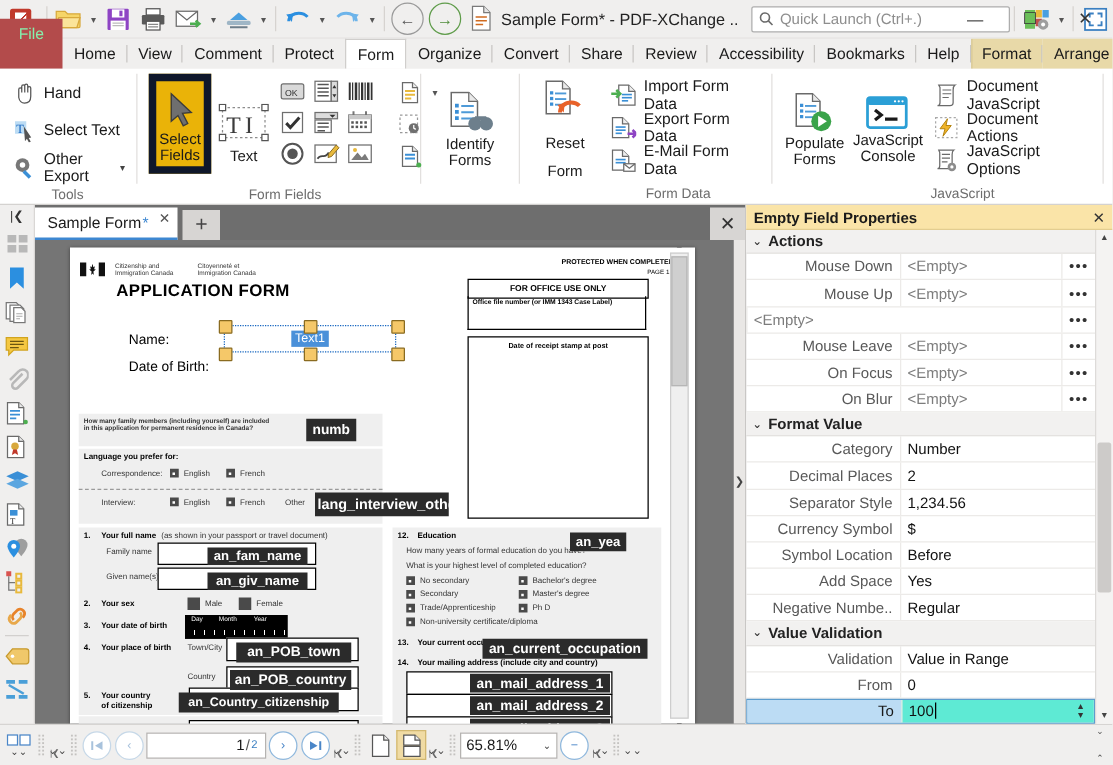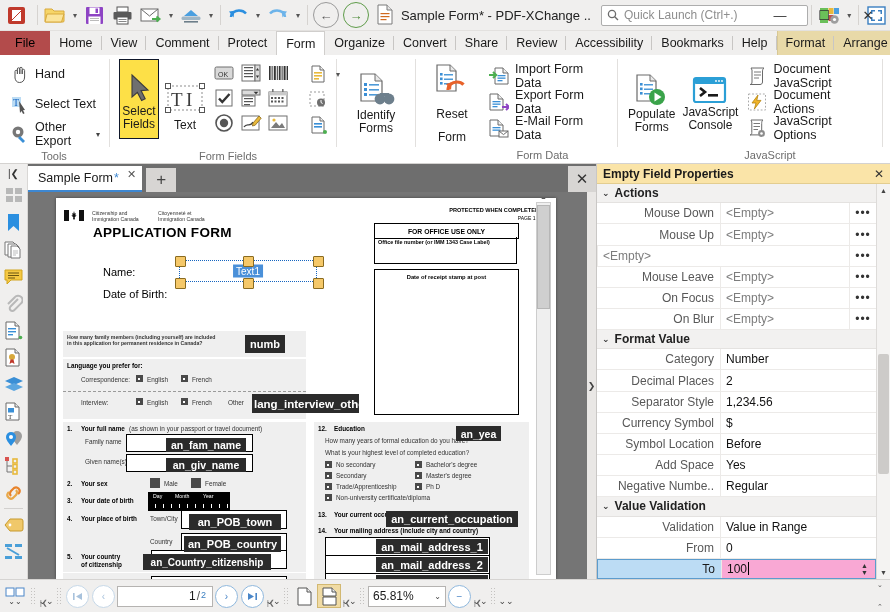--- a/index.html
+++ b/index.html
@@ -28,39 +28,39 @@
   .doc-ico{width:20px;height:22px;position:relative;margin:0 6px 0 4px;}
   .title-txt{font-size:13px;color:#222;white-space:nowrap;}
   .qlaunch{margin-left:10px;width:208px;height:21px;background:#fff;border:1px solid #adadad;
     border-radius:2px;display:flex;align-items:center;padding:0 5px;box-sizing:border-box;}
   .qlaunch span{color:#8e8e8e;font-size:12px;margin-left:5px;}
   .win-btns{position:absolute;right:0;top:0;height:30px;display:flex;}
   .win-btn{width:44px;height:30px;display:flex;align-items:center;justify-content:center;font-size:13px;color:#333;}
 
   
   .tabsbar{height:24px;background:#f0efee;display:flex;align-items:flex-end;flex:0 0 auto;position:relative;}
-  .tab-file{background:#b34b4b;color:#000000;height:24px;line-height:24px;padding:0 15px;font-size:12.5px;}
+  .tab-file{background:#b34b4b;color:#86efac;height:40px;line-height:24px;padding:0 15px;font-size:12.5px;}
   .tab{height:24px;line-height:24px;padding:0 9px;font-size:12.5px;color:#1a1a1a;position:relative;}
   .tab .vsep{position:absolute;right:0;top:5px;height:14px;width:1px;background:#c8c6c4;}
   .tab.active{background:#fff;border-top:1px solid #d0cecc;border-left:1px solid #d0cecc;
     border-right:1px solid #d0cecc;box-sizing:border-box;}
   .tab.ctx{background:#e8d9a8;}
   .tab.ctx.first{box-shadow:inset 1px 0 0 #d8c894;}
 
   
   .ribbon{height:108px;background:#fff;border-bottom:1px solid #d4d2d0;display:flex;flex:0 0 auto;position:relative;}
   .rgroup{display:flex;flex-direction:column;height:108px;position:relative;padding:0 2px;}
   .rgroup .gbody{flex:1;display:flex;align-items:flex-start;padding-top:4px;}
   .glabel{height:15px;line-height:15px;text-align:center;font-size:11px;color:#6d6d6d;}
   .gdiv{width:1px;background:#e2e0de;margin:4px 1px 16px;}
 
   .toolrow{display:flex;align-items:center;height:30px;padding:0 6px;font-size:12.5px;gap:5px;cursor:default;}
   .bigbtn{width:60px;display:flex;flex-direction:column;align-items:center;justify-content:flex-start;
     padding:5px 2px 2px;font-size:12px;text-align:center;line-height:13px;cursor:default;}
-  .bigbtn.sel{background:#fde047;border:1px solid #0f172a;box-sizing:border-box;}
+  .bigbtn.sel{background:#eab308;border:6px solid #0f172a;box-sizing:border-box;}
   .ico{display:flex;align-items:center;justify-content:center;}
   .smallgrid{display:flex;flex-direction:column;gap:1px;}
   .smallgrid .r{display:flex;gap:1px;}
   .sq{width:26px;height:24px;display:flex;align-items:center;justify-content:center;}
   .listrow{display:flex;align-items:center;gap:6px;height:26px;padding:0 5px;font-size:12.5px;cursor:default;}
 
   
   .workspace{flex:1;display:flex;min-height:0;background:#f0efee;}
   .leftrail{width:27px;background:#f0efee;display:flex;flex-direction:column;align-items:center;
     border-right:1px solid #d9d7d5;padding-top:0;flex:0 0 auto;}
@@ -121,21 +121,21 @@
   .prow{height:23px;display:flex;align-items:stretch;border-bottom:1px solid #eceae8;font-size:12px;}
   .pname{width:117px;display:flex;align-items:center;justify-content:flex-end;padding-right:6px;
     color:#585858;flex:0 0 auto;overflow:hidden;white-space:nowrap;}
   .pval{flex:1;display:flex;align-items:center;padding-left:5px;color:#111;border-left:1px solid #eceae8;
     overflow:hidden;white-space:nowrap;}
   .pval.empty{color:#7c7c7c;}
   .pdots{width:26px;display:flex;align-items:center;justify-content:center;color:#333;
     letter-spacing:1px;border-left:1px solid #eceae8;flex:0 0 auto;}
   .prow.sel .pname{background:#bcdcf4;color:#1a1a1a;text-align:center;}
   .prow.sel{border:1px solid #5c9ccd;box-sizing:border-box;height:23px;}
-  .prow.sel .pval{background:#f9a8d4;position:relative;}
+  .prow.sel .pval{background:#5eead4;position:relative;}
   .caretbar{width:1px;height:13px;background:#000;display:inline-block;margin-left:1px;}
   .spin{margin-left:auto;width:15px;display:flex;flex-direction:column;align-items:center;
     justify-content:center;font-size:7px;color:#333;line-height:7px;padding-right:3px;}
   .psb{width:13px;background:#f4f3f2;border-left:1px solid #dddbd9;position:relative;flex:0 0 auto;}
   .psb .up,.psb .dn{height:13px;display:flex;align-items:center;justify-content:center;font-size:7px;color:#444;}
   .psb .dn{position:absolute;bottom:0;left:0;right:0;}
   .psb .thumb{position:absolute;left:1px;right:1px;top:170px;height:120px;background:#cdcbc9;border-radius:2px;}
 
   
   .status{height:32px;background:#f0efee;border-top:1px solid #d6d4d2;display:flex;

